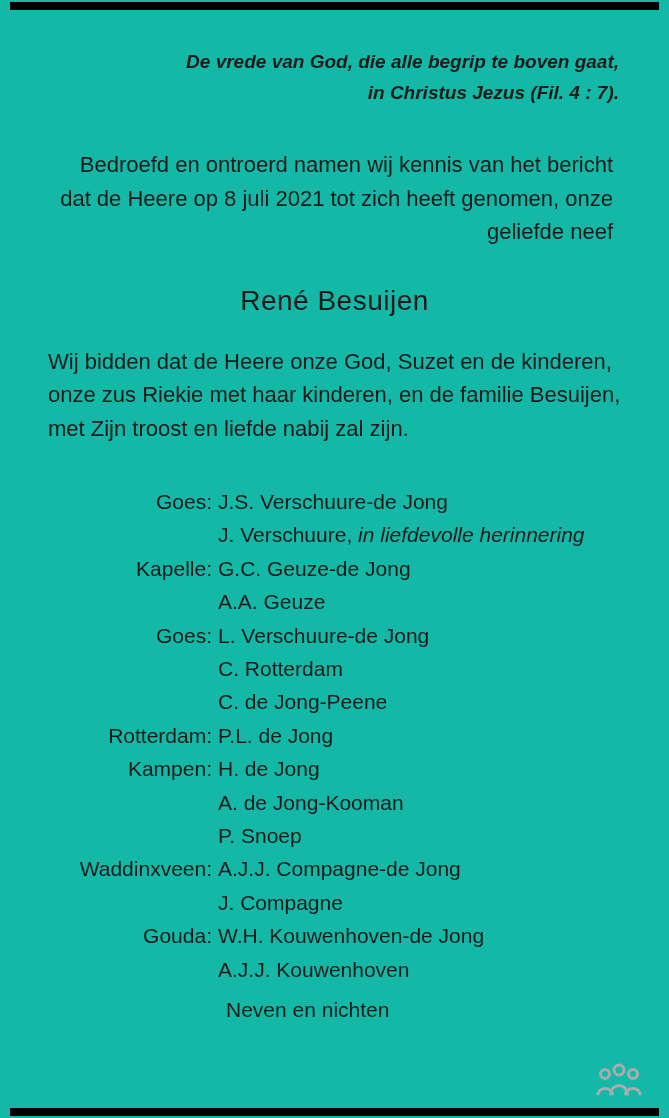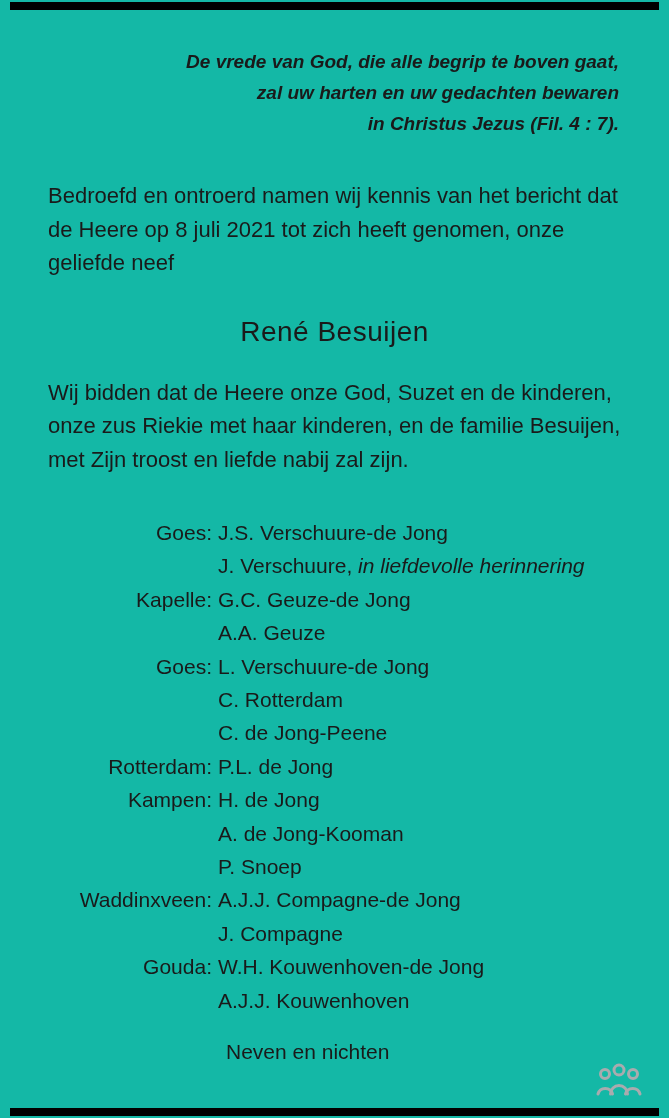--- a/index.html
+++ b/index.html
@@ -30,21 +30,22 @@
     text-align: right;
     font-style: italic;
     font-weight: 700;
     font-size: 19px;
     line-height: 31px;
     margin: 8px 2px 40px 0;
   }
   .intro {
     font-size: 22px;
     line-height: 33.5px;
-    margin: 0;
+    margin: 8px;
+    text-align: right;
   }
   .deceased {
     text-align: center;
     font-size: 28px;
     font-weight: 400;
     letter-spacing: 0.5px;
     margin: 36px 0 28px;
   }
   .prayer {
     font-size: 22px;
@@ -66,42 +67,41 @@
     white-space: nowrap;
   }
   .mourner-row .name {
     text-align: left;
     white-space: nowrap;
   }
   .note {
     font-style: italic;
   }
   .closing-row {
-    margin-top: 18px;
+    margin-top: 7px;
     margin-left: 178px;
     font-size: 21px;
     line-height: 33.4px;
   }
   .logo {
     position: absolute;
     right: 16px;
     bottom: 8px;
     width: 48px;
     height: 40px;
   }
 </style>
 </head>
 <body>
 
 <div class="canvas">
   <div class="page">
 
     <div class="quote">
       <div>De vrede van God, die alle begrip te boven gaat,</div>
-      <div>zal uw harten en uw gedachten bewaren</div>
       <div>in Christus Jezus (Fil. 4 : 7).</div>
     </div>
 
     <p class="intro">Bedroefd en ontroerd namen wij kennis van het bericht dat de Heere op 8 juli 2021 tot zich heeft genomen, onze geliefde neef</p>
 
     <h1 class="deceased">René Besuijen</h1>
 
     <p class="prayer">Wij bidden dat de Heere onze God, Suzet en de kinderen, onze zus Riekie met haar kinderen, en de familie Besuijen, met Zijn troost en liefde nabij zal zijn.</p>
 
     <div class="mourners">

